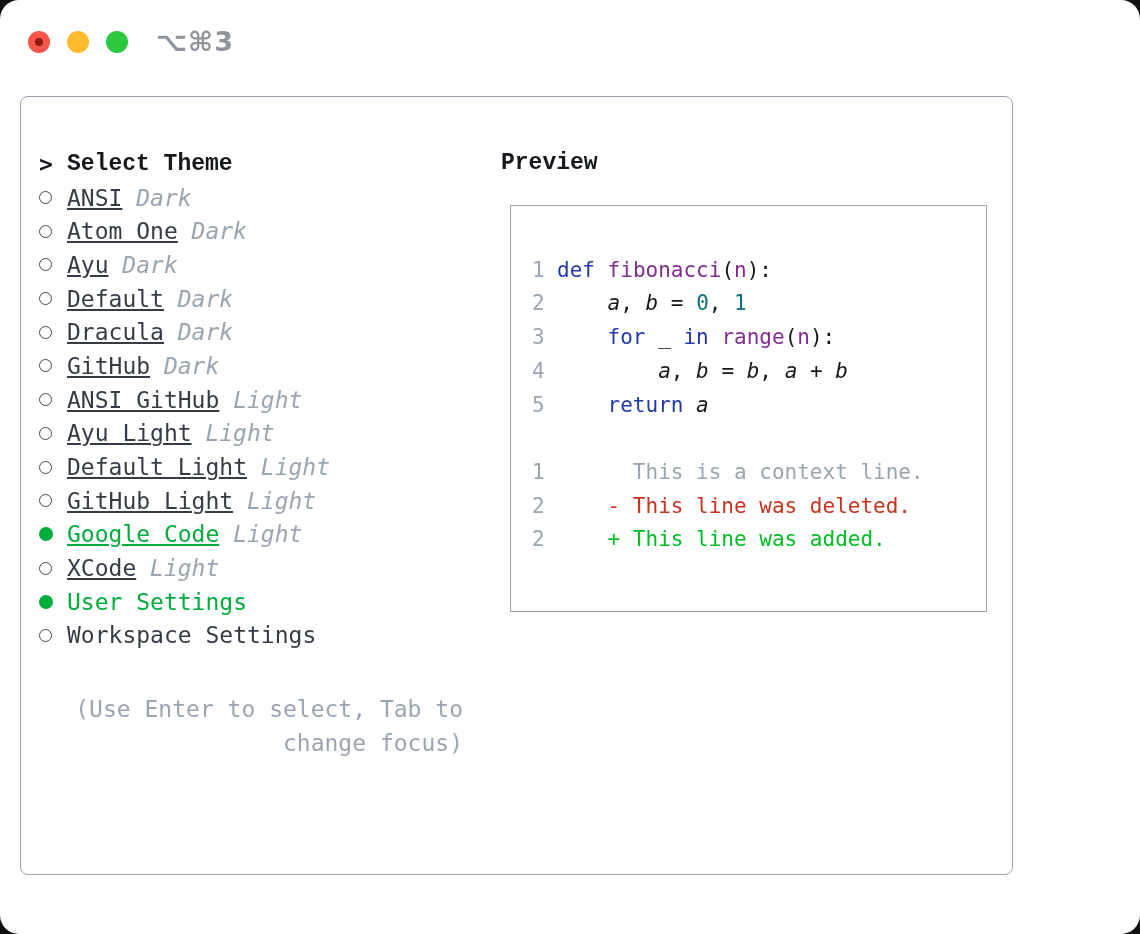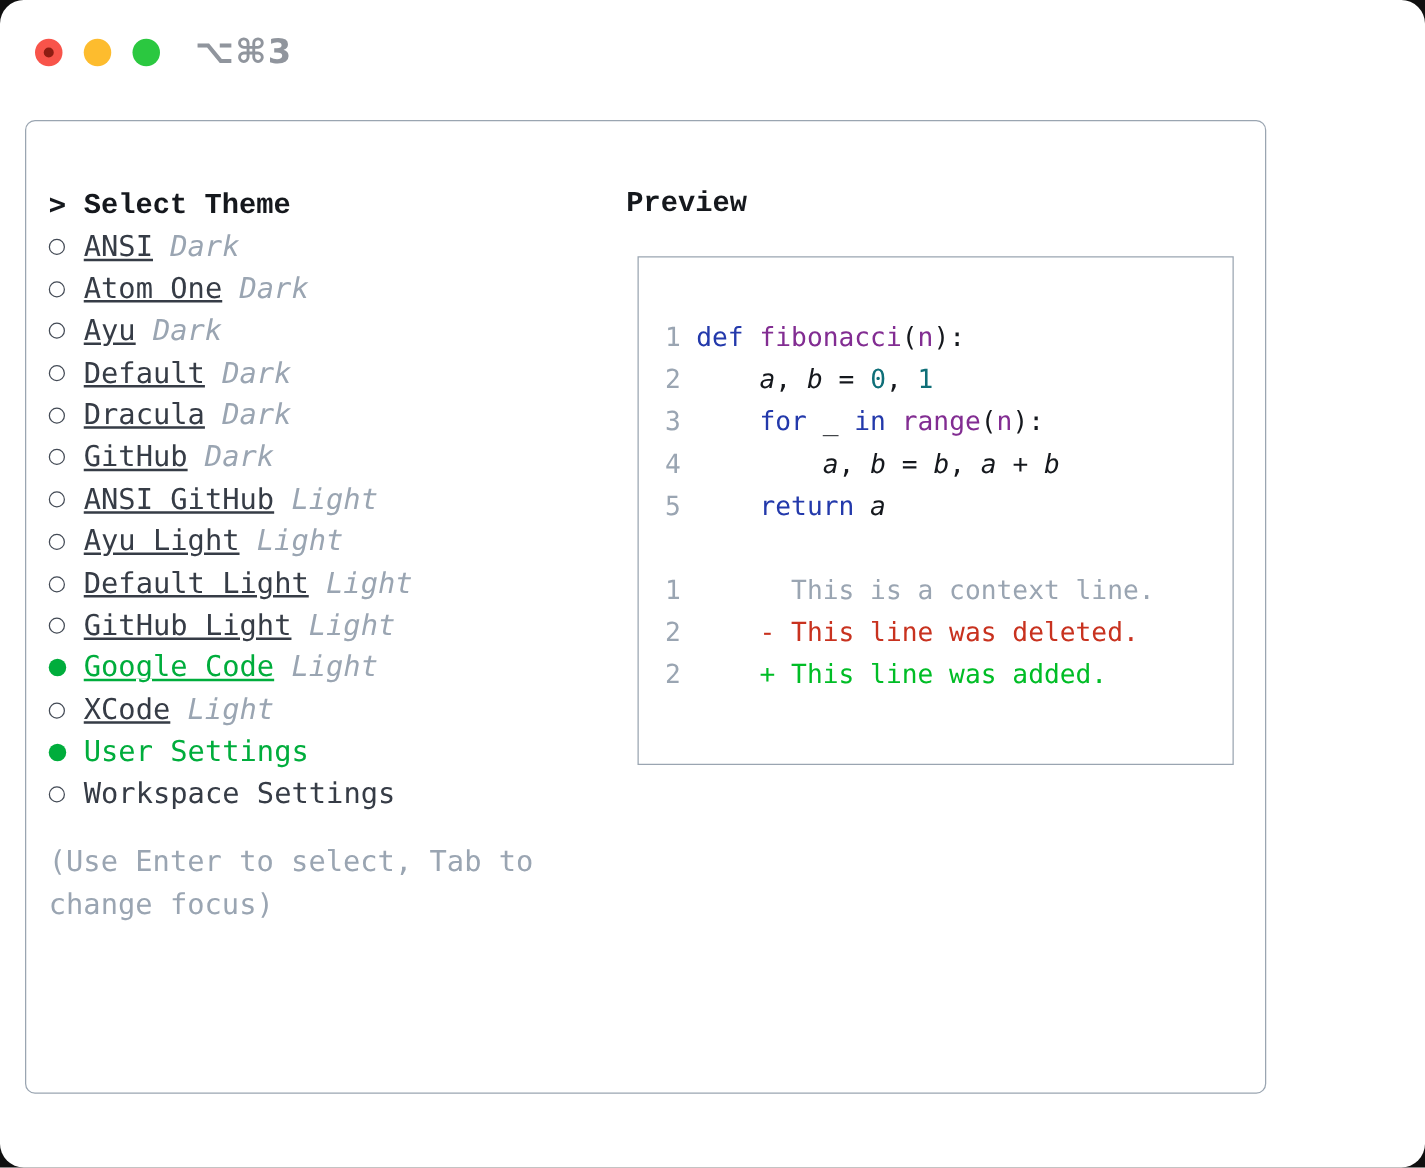--- a/index.html
+++ b/index.html
@@ -28,21 +28,21 @@
   .circle{width:13px;height:13px;box-sizing:border-box;border:1.6px solid #434a55;border-radius:50%;}
   .circle.sel{width:14px;height:14px;border:none;background:var(--green);}
   .tname{white-space:pre;text-decoration:underline;}
   .tvariant{color:var(--muted);margin-left:13.8px;white-space:pre;font-style:italic;}
   .row.selected .tname{color:var(--green);text-align:right;}
   .bold{font-weight:bold;color:var(--ink);font-family:Liberation Mono, monospace;}
   .applyhdr{margin-top:33.7px;}
   .applyhdr .tname{color:var(--ink);}
   .optname{white-space:pre;}
   .row.selected .optname{color:var(--green);}
-  .hint{margin-top:22px;color:var(--muted);line-height:33.7px;width:424px;}
+  .hint{margin-top:41px;color:var(--muted);line-height:33.7px;width:424px;text-align:right;}
   .rightcol{margin-left:32px;font-size:23px;flex:none;}
   .prevlabel{height:33.7px;line-height:33.7px;}
   .prevbox{margin-top:24px;margin-left:9px;width:477px;height:407px;box-sizing:border-box;
            border:1.5px solid var(--border);padding:48px 0 0 21px;overflow:hidden;background:#fff;}
   pre{margin:0;font-family:"DejaVu Sans Mono","Liberation Mono",monospace;
       font-size:21px;line-height:33.7px;color:var(--ink);}
   .ln{display:inline-block;width:25px;color:var(--muted);}
   .tk-k{color:var(--kw);}
   .tk-f{color:var(--fn);}
   .tk-n{color:var(--lit);}

